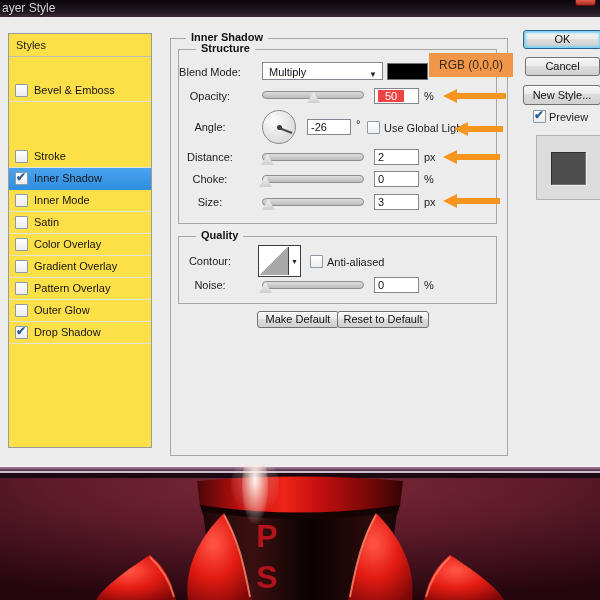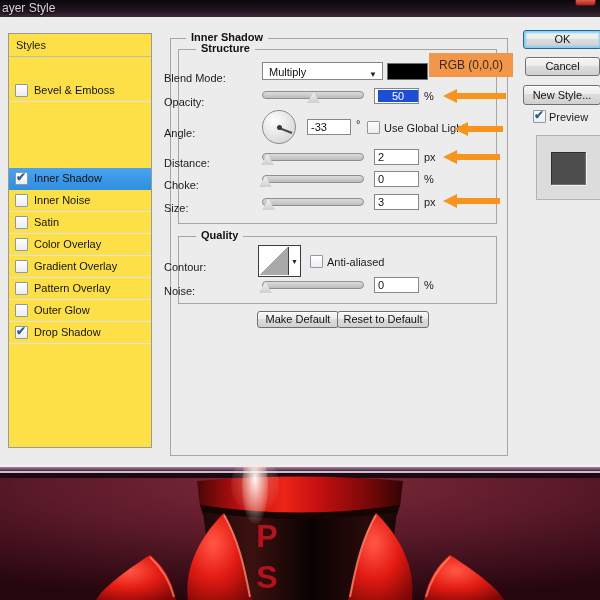--- a/index.html
+++ b/index.html
@@ -30,25 +30,25 @@
   .cbx { position:absolute; width:13px; height:13px; border:1px solid #8a9aa8;
     background:linear-gradient(#ffffff,#ededed); border-radius:1px; }
   .lsrow .cbx { left:6px; top:4px; }
   .cbx .mk { display:none; position:absolute; left:0px; top:-3px; color:#2b5c9b; font-size:12px; font-weight:bold; }
   .cbx.on .mk { display:block; }
   
   .gb { position:absolute; border:1px solid #a6a6a6; }
   .gb-title { position:absolute; background:#ECECEC; font-size:11px; font-weight:bold; color:#111;
     padding:0 5px; z-index:3; }
   
-  .fl { position:absolute; width:92px; text-align:left; font-size:11px; color:#1a1a1a;margin-top:6px; }
+  .fl { position:absolute; width:92px; text-align:center; font-size:11px; color:#1a1a1a; }
   .unit { position:absolute; font-size:11px; color:#1a1a1a; }
   .vbox { position:absolute; width:45px; height:16px; background:#fff; border:1px solid #828790;
     font-size:11px; line-height:14px; padding-left:3px; color:#111; }
-  .vbox .sel { background:#1d4ed8; color:#fff; padding:0 14px; }
+  .vbox .sel { background:#ef4444; color:#fff; padding:0 7px; }
   .combo { position:absolute; left:262px; top:62px; width:121px; height:18px; background:#fff;
     border:1px solid #828790; font-size:11px; line-height:16px; color:#111; }
   .combo .cv { position:absolute; left:6px; top:1px; }
   .combo .ca { position:absolute; right:5px; top:4px; font-size:8px; color:#222; }
   .swatch { position:absolute; left:387px; top:63px; width:41px; height:17px; background:#000; border:1px solid #6f6f6f; }
   .badge { position:absolute; left:429px; top:53px; width:84px; height:24px; background:#F2964A;
     font-size:12px; color:#3c2a18; text-align:center; line-height:24px; z-index:4; }
   .track { position:absolute; width:102px; height:8px; border:1px solid #8f8f8f; border-radius:4px;
     background:linear-gradient(#dcdcdc,#bdbdbd); }
   .thumb { position:absolute; width:13px; height:11px;
@@ -96,29 +96,33 @@
 
   <div class="dialog-bg"></div>
 
   <div class="styles-panel">
     <div class="sp-head" style="top:0">Styles</div>
 
     <div class="lsrow" style="top:46px">
       <span class="cbx"></span>
       <span class="lbl">Bevel &amp; Emboss</span>
     </div>
+    <div class="lsrow" style="top:112px">
+      <span class="cbx"></span>
+      <span class="lbl">Stroke</span>
+    </div>
     <div class="lsrow selected" style="top:134px">
       <span class="cbx on">
           <span class="mk">✔</span>
         </span>
       <span class="lbl">Inner Shadow</span>
     </div>
     <div class="lsrow" style="top:156px">
       <span class="cbx"></span>
-      <span class="lbl">Inner Noise</span>
+      <span class="lbl">Inner Mode</span>
     </div>
     <div class="lsrow" style="top:178px">
       <span class="cbx"></span>
       <span class="lbl">Satin</span>
     </div>
     <div class="lsrow" style="top:200px">
       <span class="cbx"></span>
       <span class="lbl">Color Overlay</span>
     </div>
     <div class="lsrow" style="top:222px">
@@ -159,21 +163,21 @@
   <div class="track" style="left:262px;top:91px;"></div>
   <div class="thumb" style="left:307px;top:92px;"></div>
   <div class="vbox" style="left:374px;top:88px;"><span class="sel">50</span></div>
   <span class="unit" style="left:424px;top:90px;">%</span>
 
   <span class="fl" style="left:164px;top:121px;">Angle:</span>
   <div class="dial">
     <div class="needle"></div>
     <div class="dot"></div>
   </div>
-  <div class="vbox" style="left:307px;top:119px;width:44px;"><span>-33</span></div>
+  <div class="vbox" style="left:307px;top:119px;width:44px;"><span>-26</span></div>
   <span class="unit" style="left:356px;top:118px;">°</span>
   <span class="cbx" style="left:367px;top:121px;"></span>
   <span class="clabel" style="left:384px;top:122px;">Use Global Light</span>
 
   <span class="fl" style="left:164px;top:151px;">Distance:</span>
   <div class="track" style="left:262px;top:153px;"></div>
   <div class="thumb" style="left:261px;top:154px;"></div>
   <div class="vbox" style="left:374px;top:149px;"><span>2</span></div>
   <span class="unit" style="left:424px;top:151px;">px</span>
 

